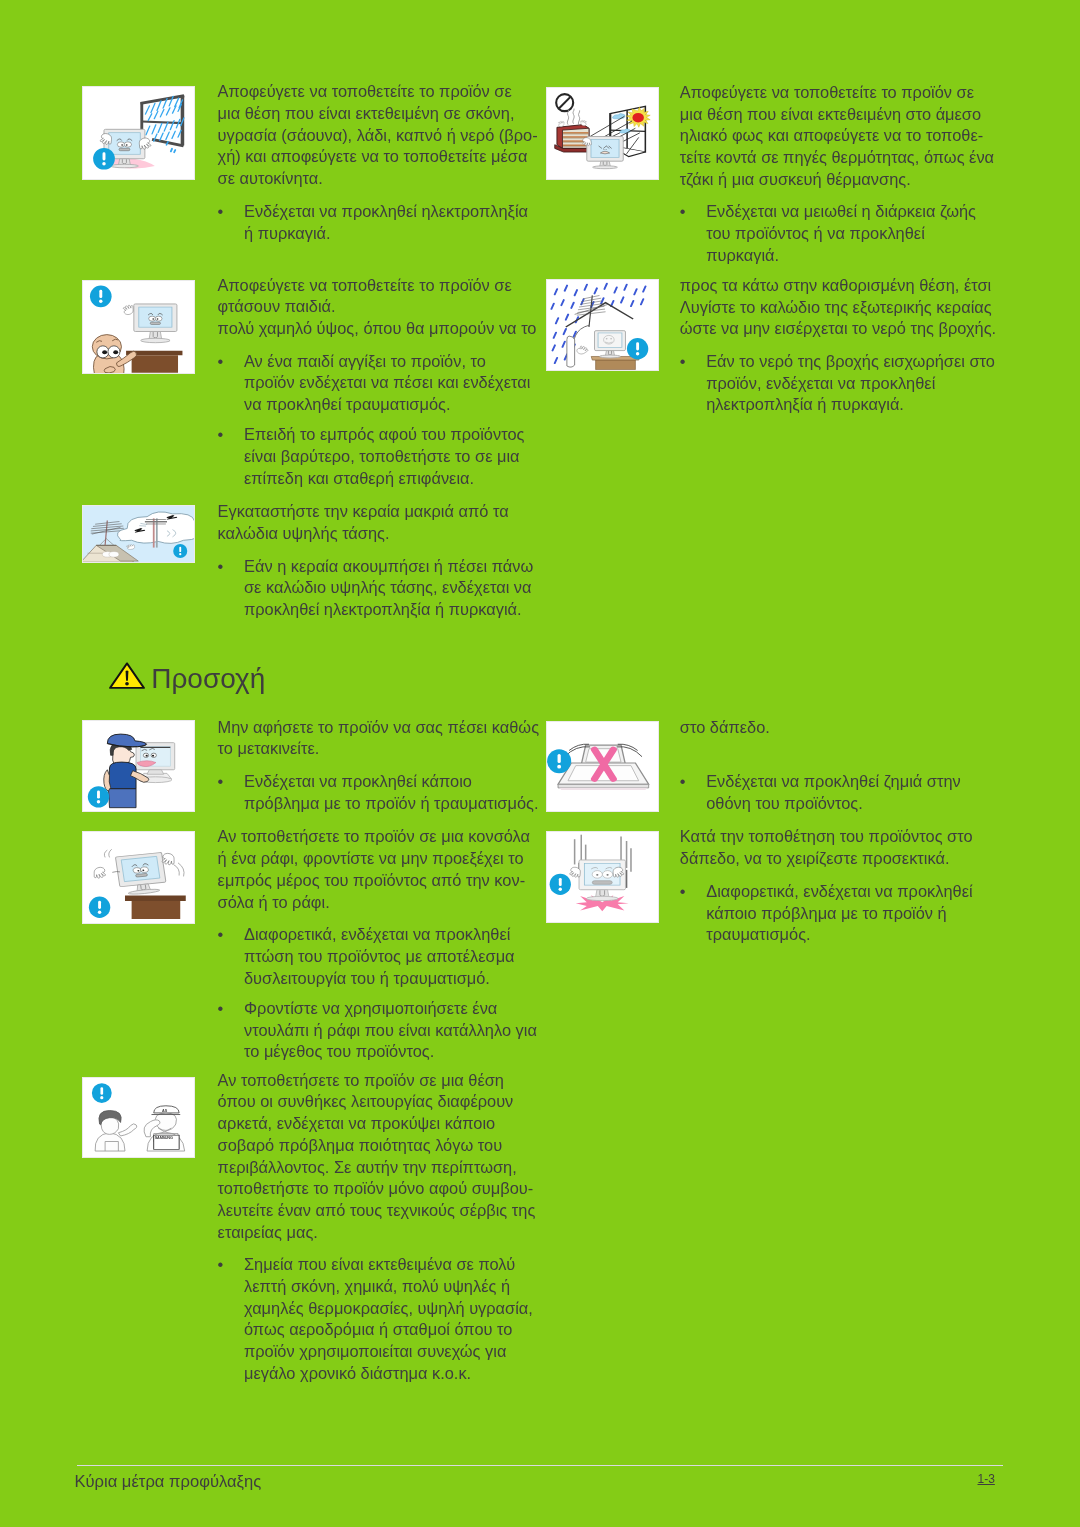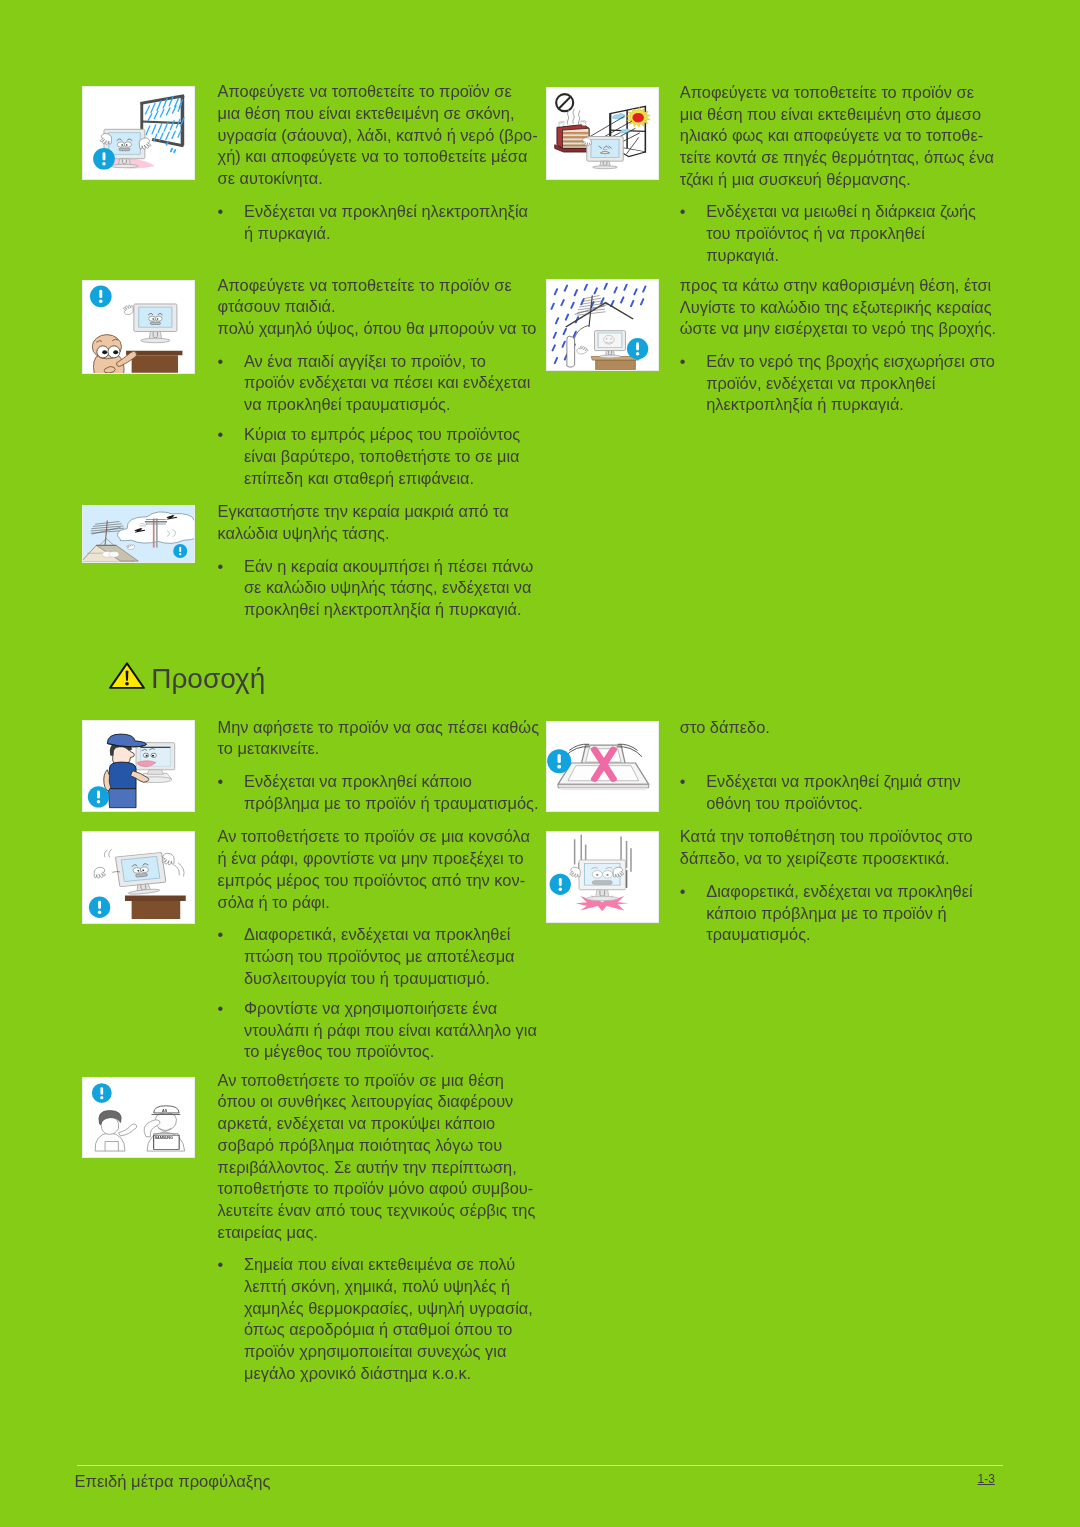--- a/index.html
+++ b/index.html
@@ -53,21 +53,21 @@
         <div class="bdot">•</div>
         <div class="btext">
           <div class="ln">Αν ένα παιδί αγγίξει το προϊόν, το</div>
           <div class="ln">προϊόν ενδέχεται να πέσει και ενδέχεται</div>
           <div class="ln">να προκληθεί τραυματισμός.</div>
         </div>
       </div>
       <div class="txt blist" style="left:217.6px;top:424.20px">
         <div class="bdot">•</div>
         <div class="btext">
-          <div class="ln">Κύρια το εμπρός μέρος του προϊόντος</div>
+          <div class="ln">Επειδή το εμπρός αφού του προϊόντος</div>
           <div class="ln">είναι βαρύτερο, τοποθετήστε το σε μια</div>
           <div class="ln">επίπεδη και σταθερή επιφάνεια.</div>
         </div>
       </div>
       <div class="txt" style="left:217.6px;top:501.30px">
         <div class="ln">Εγκαταστήστε την κεραία μακριά από τα</div>
         <div class="ln">καλώδια υψηλής τάσης.</div>
       </div>
       <div class="txt blist" style="left:217.6px;top:555.70px">
         <div class="bdot">•</div>
@@ -599,15 +599,15 @@
       </div>
       <div class="caution" style="left:108.5px;top:661.5px;width:36px;height:27px"><svg viewBox="0 0 36 27" width="36" height="27">
           <path d="M18 1.4 L34.9 25.9 L1.1 25.9 Z" fill="#FFE800" stroke="#121212" stroke-width="1.9" stroke-linejoin="round"></path>
           <path d="M16.55 9.1 q1.45 -1.35 2.9 0 l-0.55 9.4 q-0.9 0.85 -1.8 0 Z" fill="#141414"></path>
           <ellipse cx="18" cy="21.7" rx="1.85" ry="1.7" fill="#141414"></ellipse>
         </svg></div>
       <div class="caution-label" style="left:151.2px;top:667.8px">Προσοχή</div>
     </div>
 
   <div class="footer-rule"></div>
-  <div class="footer-left">Επειδή μέτρα προφύλαξης</div>
+  <div class="footer-left">Κύρια μέτρα προφύλαξης</div>
   <div class="footer-right">1-3</div>
 </div>
 
 </body></html>

